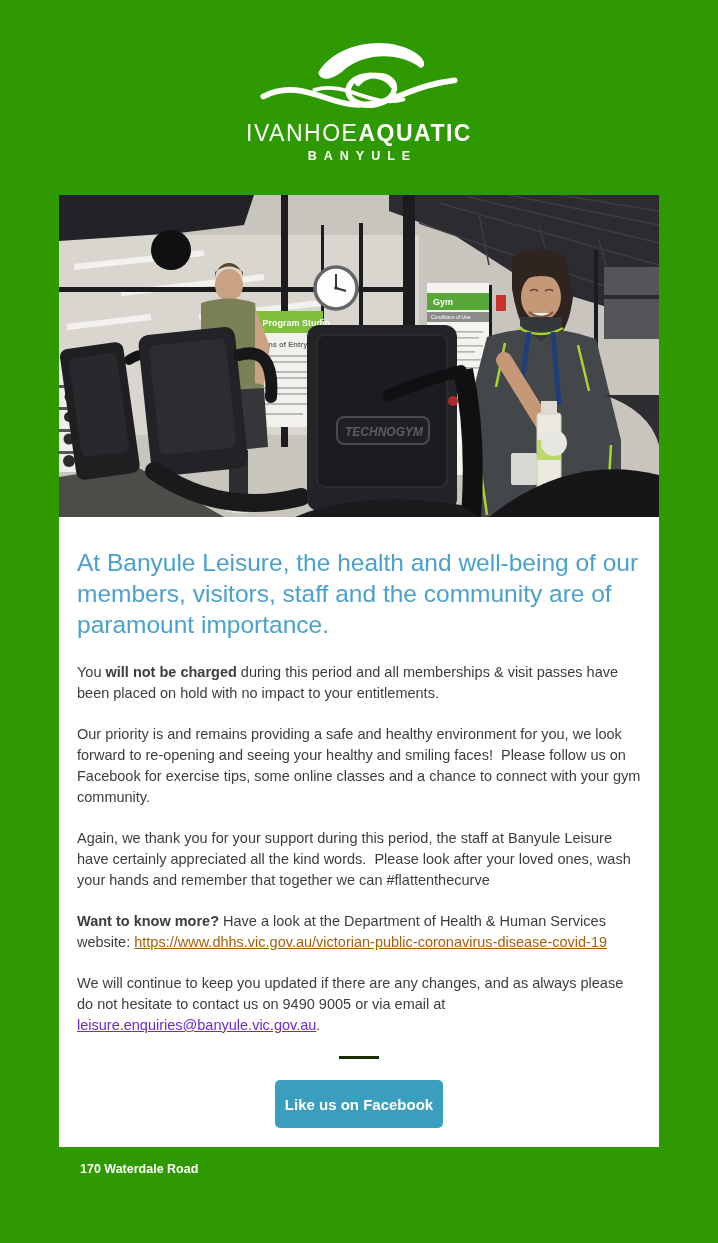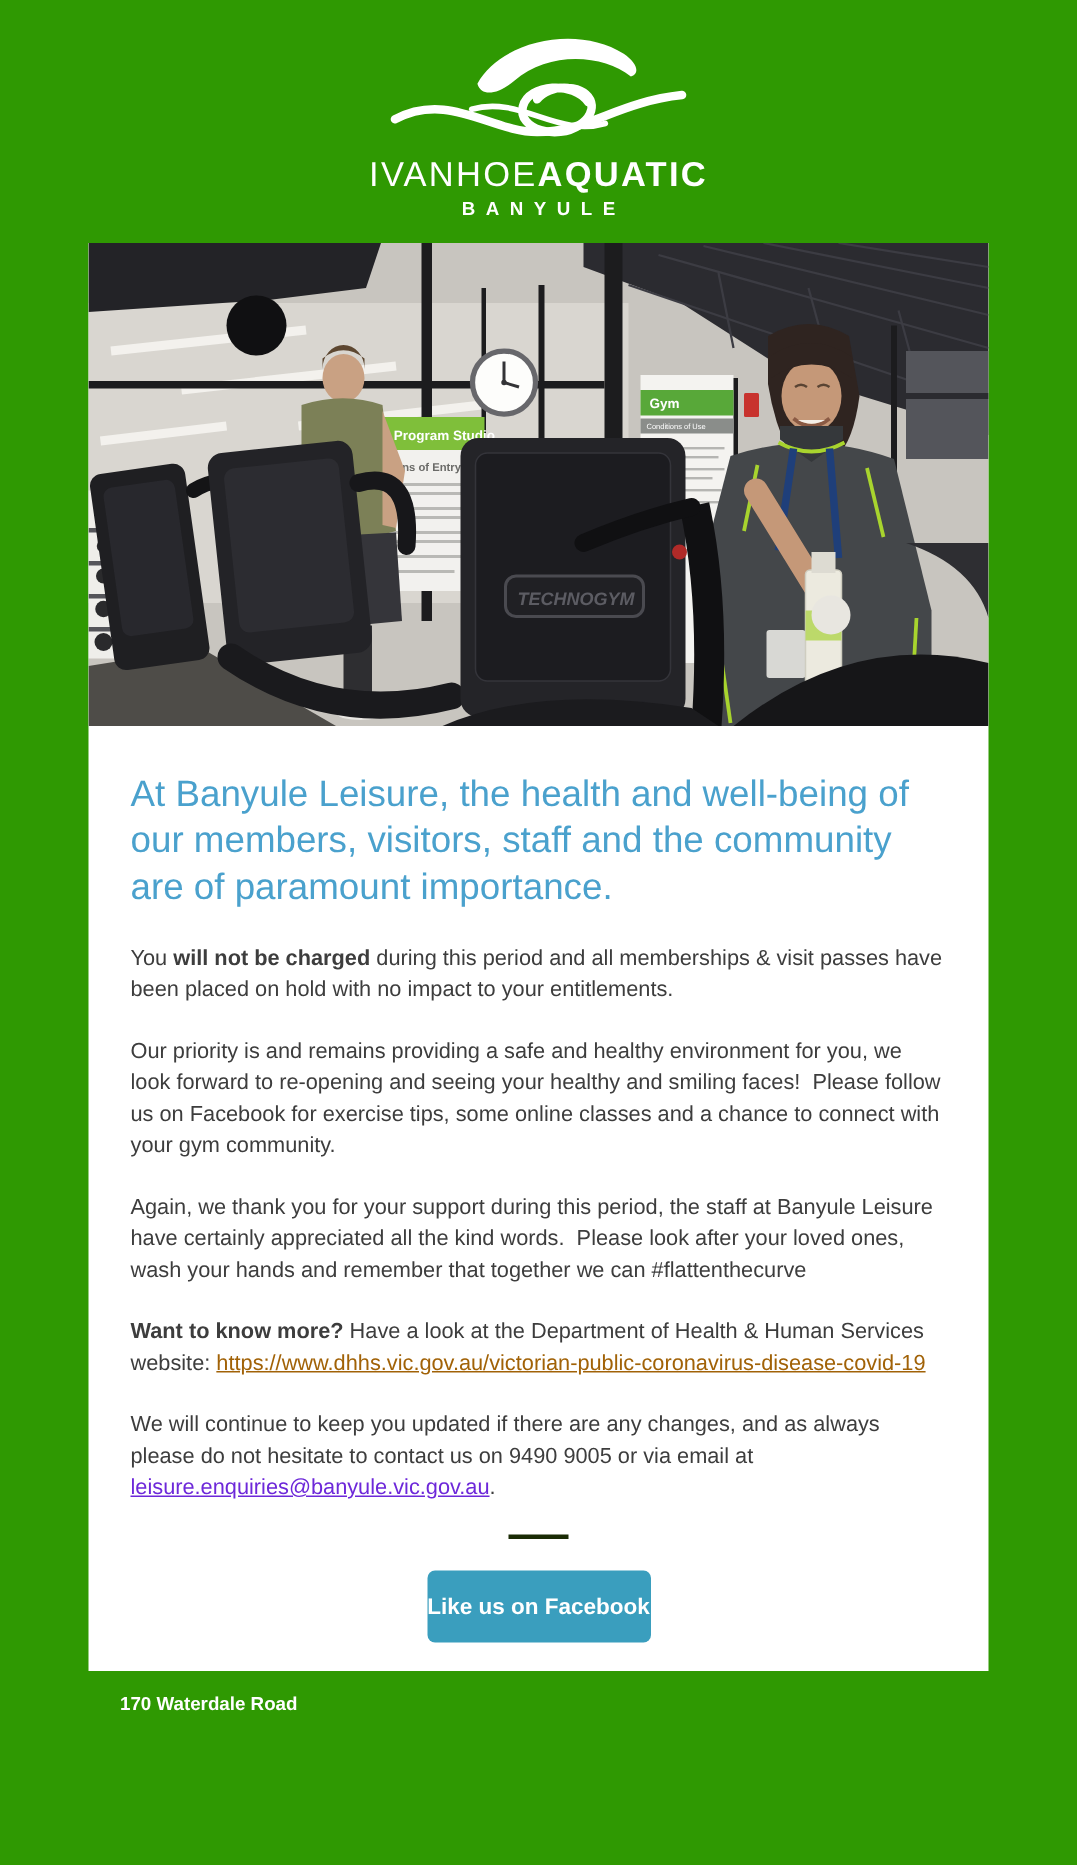--- a/index.html
+++ b/index.html
@@ -5,30 +5,30 @@
   * { box-sizing: border-box; margin: 0; padding: 0; }
   html, body { width: 718px; }
   body {
     font-family: "Liberation Sans", sans-serif;
     background: #2f9902;
     width: 718px;
     height: 1243px;
     overflow: hidden;
   }
   
-  .header { height: 162px; display: flex; align-items: center; justify-content: center; }
+  .header { height: 195px; display: flex; align-items: center; justify-content: center; }
   .logo { text-align: center; color: #fff; }
   .logo-swirl { display: block; margin: 0 auto -2px; }
   .logo-text-main { font-size: 23px; letter-spacing: 1.5px; line-height: 24px; }
   .logo-text-main .bold-part { font-weight: 700; }
   .logo-text-sub { font-size: 12.5px; font-weight: 700; letter-spacing: 7px; margin-top: 4px; text-indent: 7px; }
   
   .card { width: 600px; margin: 0 auto; background: #ffffff; }
   .photo { display: block; width: 600px; height: 322px; }
-  .content { padding: 30px 28px 19px; }
+  .content { padding: 30px 18px 19px; }
   h1.headline {
     color: #4aa1cd;
     font-size: 24.5px;
     font-weight: 400;
     line-height: 31px;
     margin-bottom: 22px;
   }
   .para {
     color: #3d3d3d;
     font-size: 14.5px;
@@ -36,21 +36,21 @@
     margin-bottom: 20px;
     white-space: pre-wrap;
   }
   .para .bold { font-weight: 700; }
   a.link-light { color: #a16207; text-decoration: underline; }
   a.link-dark { color: #6d28d9; text-decoration: underline; }
   .divider { width: 40px; height: 3px; background: #1a2b05; margin: 20px auto 21px; }
   .fb-button {
     display: block;
     margin: 0 auto;
-    width: 149px;
+    width: 168px;
     height: 48px;
     background: #3a9ebe;
     color: #ffffff;
     font-family: "Liberation Sans", sans-serif;
     font-weight: 700;
     font-size: 15px;
     border: none;
     border-radius: 5px;
     cursor: pointer;
   }

